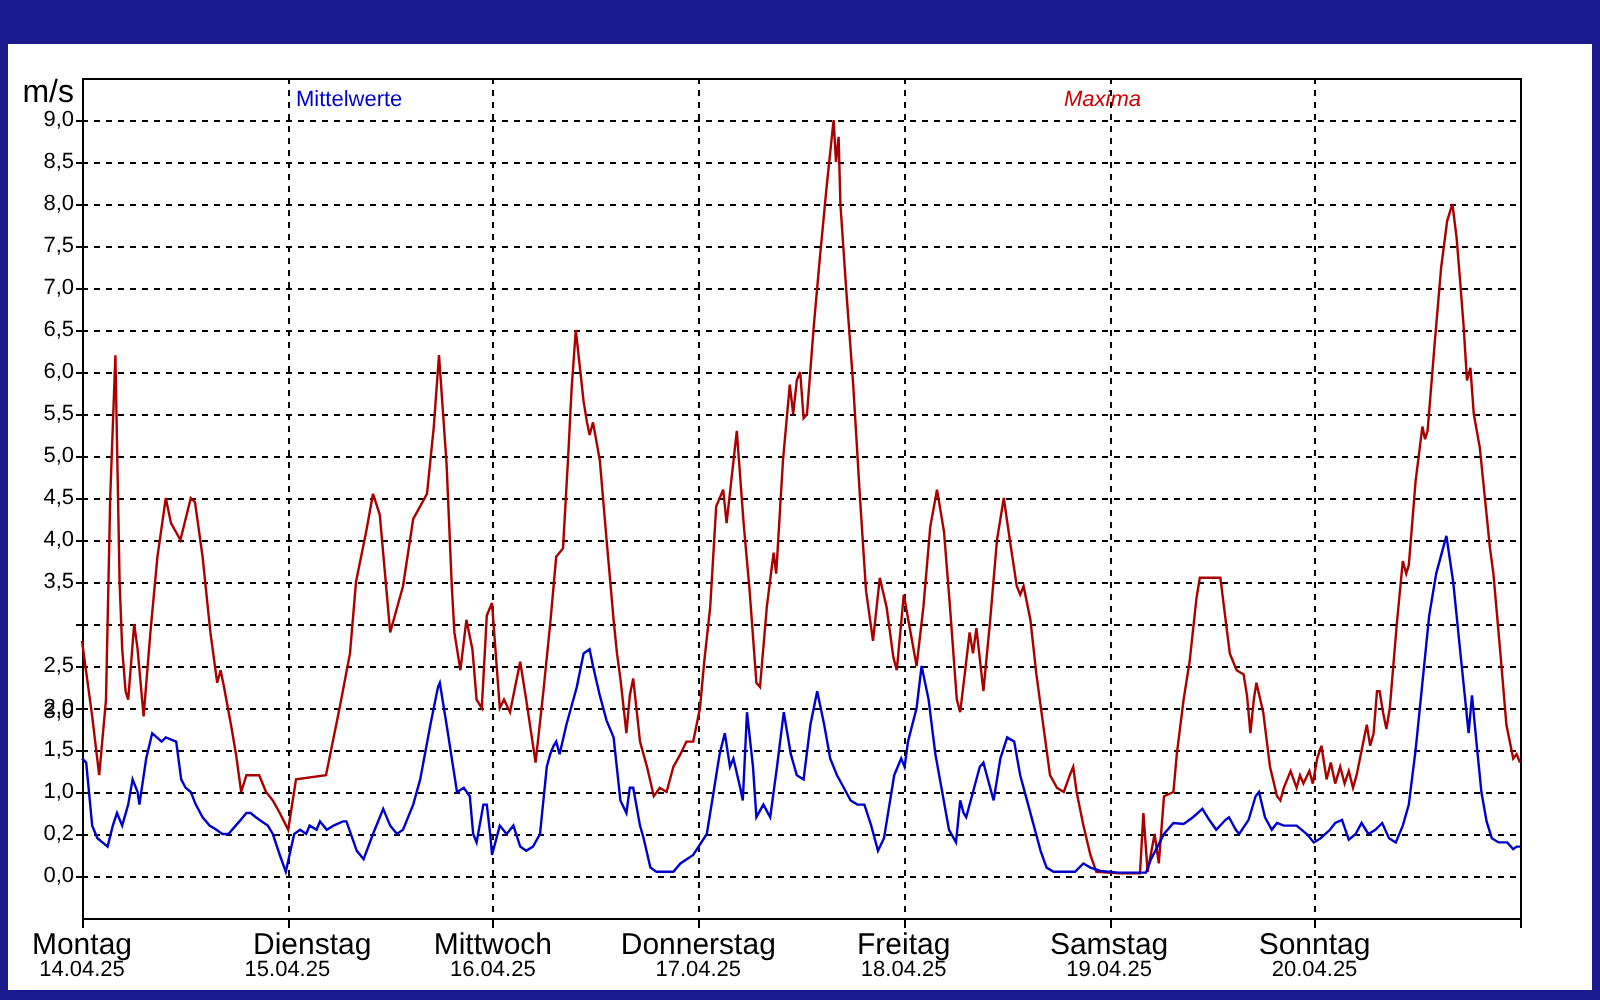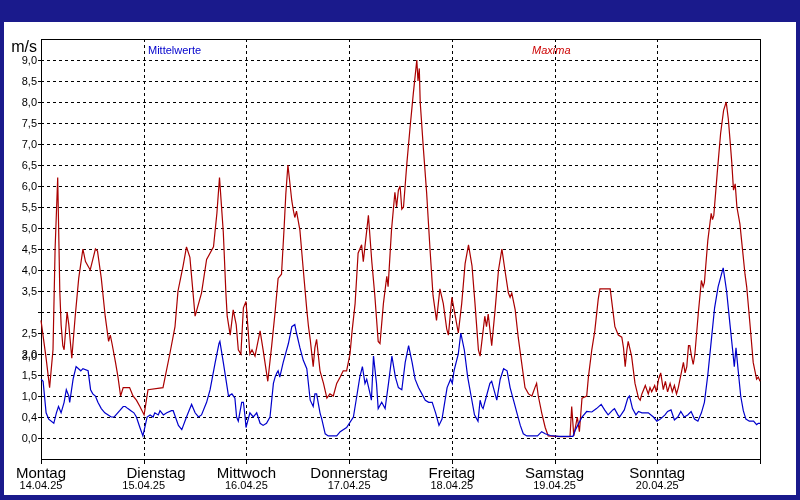--- a/index.html
+++ b/index.html
@@ -100,21 +100,21 @@
       <div class="ylab" style="left: 7px; top: 202px;">5,5</div>
       <div class="ylab" style="left: 7px; top: 223px;">5,0</div>
       <div class="ylab" style="left: 7px; top: 244px;">4,5</div>
       <div class="ylab" style="left: 7px; top: 265px;">4,0</div>
       <div class="ylab" style="left: 7px; top: 286px;">3,5</div>
       <div class="ylab" style="left: 7px; top: 307px; margin-top: 44px;">3,0</div>
       <div class="ylab" style="left: 7px; top: 328px;">2,5</div>
       <div class="ylab" style="left: 7px; top: 349px;">2,0</div>
       <div class="ylab" style="left: 7px; top: 370px;">1,5</div>
       <div class="ylab" style="left: 7px; top: 391px;">1,0</div>
-      <div class="ylab" style="left: 7px; top: 412px;">0,4</div>
+      <div class="ylab" style="left: 7px; top: 412px;">0,2</div>
       <div class="ylab" style="left: 7px; top: 433px;">0,0</div>
     </div>
   <div id="xlabels">
       <div class="dayname" style="left: -1px; top: 464px;">Montag</div>
       <div class="daydate" style="left: -1px; top: 479px;">14.04.25</div>
       <div class="dayname" style="left: 101.714px; top: 464px; text-align: right;">Dienstag</div>
       <div class="daydate" style="left: 101.714px; top: 479px;">15.04.25</div>
       <div class="dayname" style="left: 204.429px; top: 464px;">Mittwoch</div>
       <div class="daydate" style="left: 204.429px; top: 479px;">16.04.25</div>
       <div class="dayname" style="left: 307.143px; top: 464px;">Donnerstag</div>

